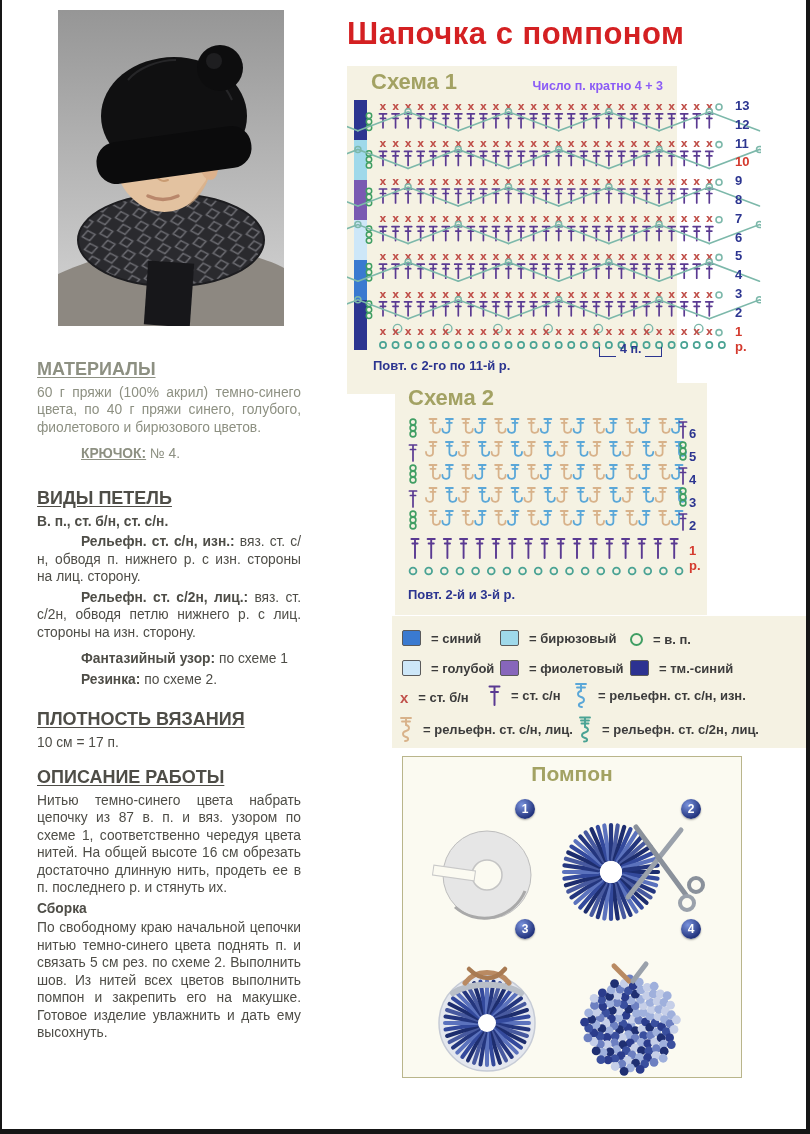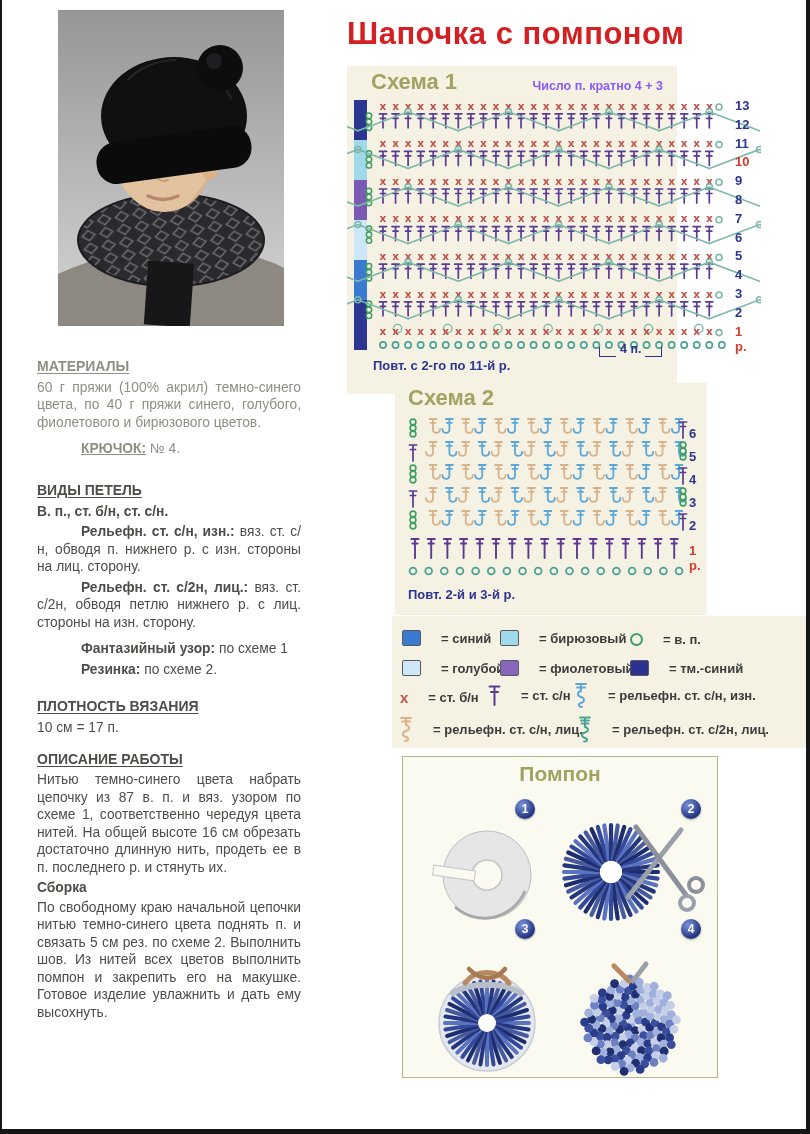--- a/index.html
+++ b/index.html
@@ -10,21 +10,21 @@
   .photo{position:absolute;left:56px;top:10px;width:226px;height:316px;}
   .photo svg{display:block;}
   
   .title{position:absolute;left:345px;top:16px;width:445px;margin:0;text-align:left;
          font-size:31px;font-weight:bold;color:#d42022;letter-spacing:.5px;}
   
   .textcol{position:absolute;left:35px;top:358px;width:264px;color:#55544d;
            font-size:13.8px;line-height:1.27;}
   .textcol p{margin:0 0 3px;text-align:justify;}
   .textcol .nj{text-align:left;}
-  .h{font-weight:bold;text-decoration:underline;text-underline-offset:2px;margin:24px 0 3px;font-size:14px;}
+  .h{font-weight:bold;text-decoration:underline;text-underline-offset:2px;margin:24px 0 3px;font-size:18px;}
   .h.first{margin-top:0;}
   .olive{color:#8d9082;}
   .dark{color:#4e4d47;}
   .b{font-weight:bold;margin-left:44px;}
   
   .panel{position:absolute;background:#f5f2e3;}
   .s1{left:345px;top:66px;width:330px;height:328px;}
   .s2{left:393px;top:383px;width:312px;height:232px;}
   .legend{left:390px;top:616px;width:420px;height:132px;}
   .ph{position:absolute;font-weight:bold;color:#a3a263;}
@@ -38,28 +38,28 @@
   .rnum.red{color:#d43a2e;}
   .foot{position:absolute;font-size:13px;font-weight:bold;color:#2c3590;}
   .s1 .foot{left:26px;top:292px;}
   .s2 .foot{left:13px;top:204px;}
   .bracket{position:absolute;left:252px;top:276px;display:flex;align-items:flex-end;color:#2c3590;
            font-size:12.5px;font-weight:bold;}
   .bracket .bl{width:16px;height:9px;border-left:1.6px solid #2c3590;border-bottom:1.6px solid #2c3590;}
   .bracket .br{width:16px;height:9px;border-right:1.6px solid #2c3590;border-bottom:1.6px solid #2c3590;}
   .bracket span{padding:0 4px 1px;}
   
-  .litem{position:absolute;display:flex;align-items:center;gap:20px;color:#3c3c3c;
+  .litem{position:absolute;display:flex;align-items:center;gap:10px;color:#3c3c3c;
          font-size:13px;font-weight:bold;white-space:nowrap;}
   .sw{width:17px;height:14px;border:1px solid #5a5a5a;border-radius:2px;display:inline-block;}
   .chain-ic{width:9px;height:9px;border:2px solid #3f9e63;border-radius:50%;display:inline-block;}
   .xsym{color:#c0504a;font-weight:bold;font-size:15px;line-height:10px;}
   .licon{display:inline-block;}
   
-  .pompom{position:absolute;left:400px;top:756px;width:316px;height:322px;background:#fbfaf1;
+  .pompom{position:absolute;left:400px;top:756px;width:340px;height:322px;background:#fbfaf1;
           border:1px solid #b9b58b;box-sizing:border-box;}
   .pompom .ph{left:0;right:0;top:5px;text-align:center;font-size:21px;position:absolute;}
   .badge{position:absolute;width:20px;height:20px;border-radius:50%;color:#fff;font-size:12px;font-weight:bold;
          display:flex;align-items:center;justify-content:center;
          background:radial-gradient(circle at 35% 30%, #7a93dd, #23347e 70%);box-shadow:0 1px 2px rgba(0,0,0,.35);}
   .b1{left:112px;top:42px;}.b2{left:278px;top:42px;}.b3{left:112px;top:162px;}.b4{left:278px;top:162px;}
 </style>
 </head>
 <body>
 

